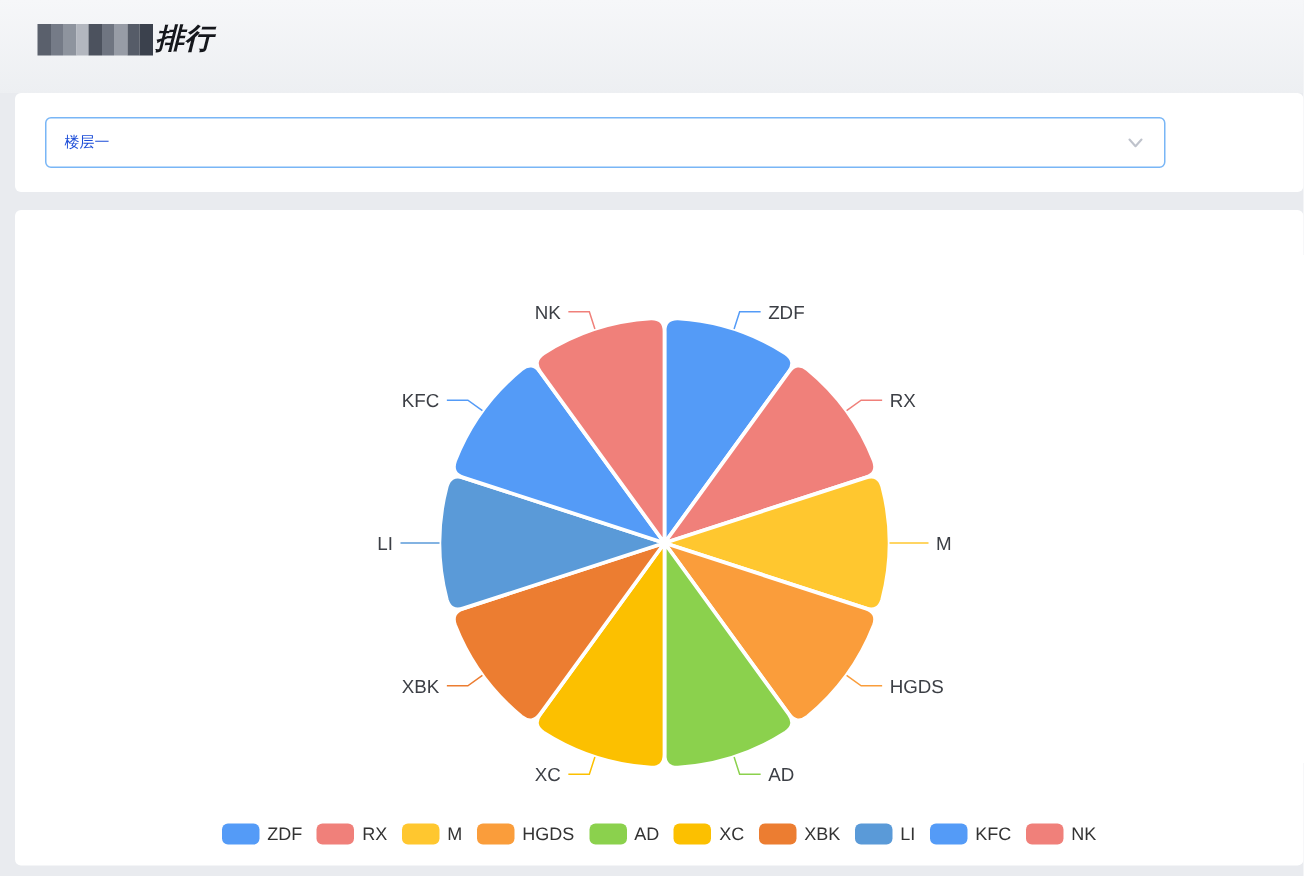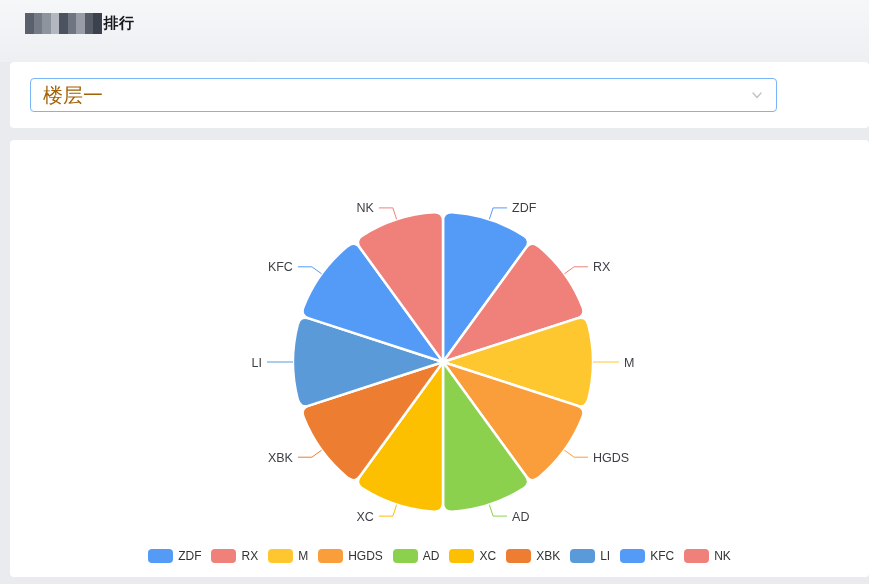--- a/index.html
+++ b/index.html
@@ -11,40 +11,40 @@
   }
   .page-header {
     height:62px;
     background:linear-gradient(#f6f7f9,#edeff2);
     box-sizing:border-box;
     padding:13px 0 0 25px;
   }
   .title-row { display:flex; align-items:center; }
   .mosaic { display:flex; height:21px; margin-right:2px; }
   .mosaic span { width:8.5px; height:21px; display:block; }
-  .title-text { font-size:15px; font-weight:700; color:#15171c; letter-spacing:0.5px; }
+  .title-text { font-size:19px; font-weight:700; color:#15171c; letter-spacing:0.5px;font-style:italic; }
 
   .card {
     background:#ffffff;
     border-radius:4px;
     margin-left:10px;
     width:859px;
     box-sizing:border-box;
   }
   .filter-card { height:66px; padding:16px 0 0 20px; }
   .select-box {
     width:747px; height:34px;
     border:1.5px solid #79b6f6;
     border-radius:4px;
     background:#fff;
     display:flex; align-items:center; justify-content:space-between;
     padding:0 12px; box-sizing:border-box;
     cursor:pointer;
   }
-  .select-value { font-size:20px; color:#a16207; }
+  .select-value { font-size:10px; color:#1d4ed8; }
   .chevron { display:flex; align-items:center; }
 
   .chart-card { margin-top:12px; height:437px; position:relative; }
   svg.pie { display:block; }
   .legend {
     position:absolute; left:0; right:0; bottom:14px;
     display:flex; justify-content:center; align-items:center; gap:10px;
   }
   .legend-item { display:flex; align-items:center; gap:5px; cursor:pointer; }
   .legend-marker { width:25px; height:14px; border-radius:4px; display:block; }

